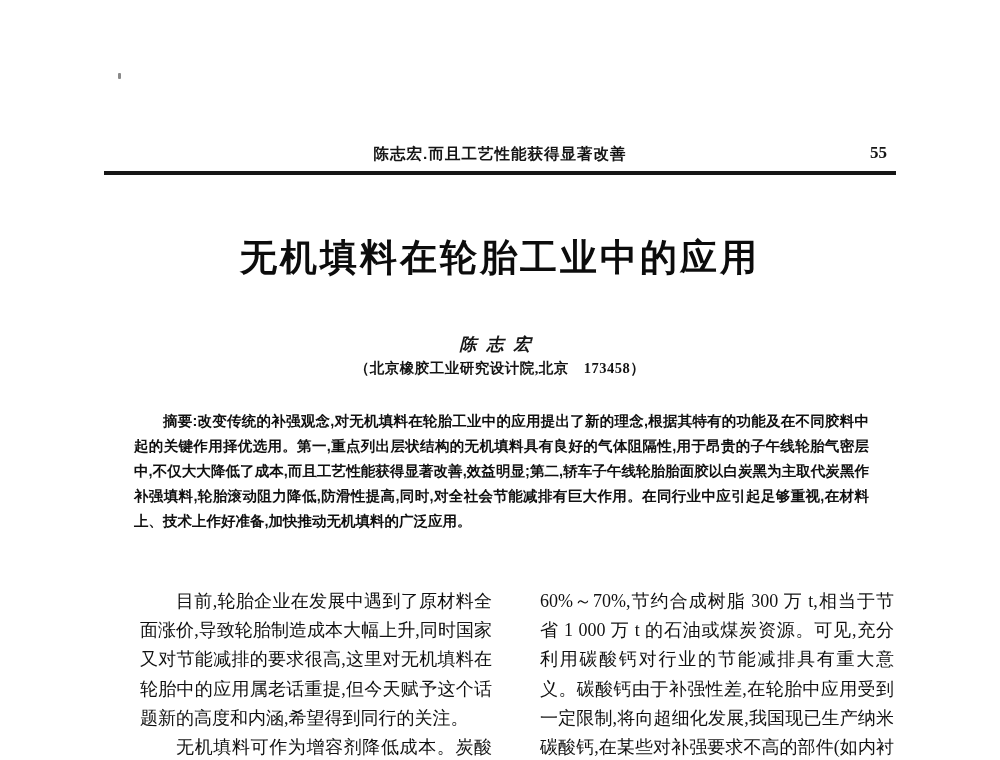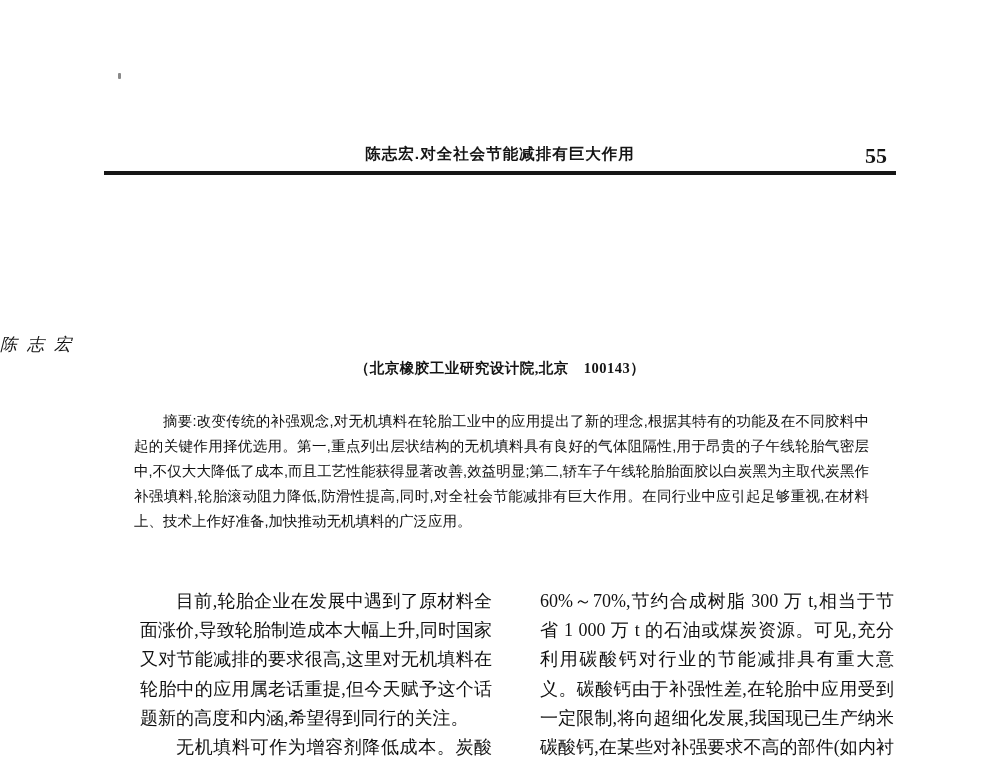--- a/index.html
+++ b/index.html
@@ -27,21 +27,21 @@
     font-family: "Liberation Sans", "DejaVu Sans", sans-serif;
     font-weight: bold;
     font-size: 15.5px;
     letter-spacing: 1px;
     color: #151515;
   }
   .page-number {
     position: absolute;
     top: 143px; right: 113px;
     font-family: "Liberation Serif", "DejaVu Serif", serif;
-    font-size: 22px;
+    font-size: 17px;
     font-weight: bold;
     color: #151515;
   }
   .header-rule {
     position: absolute;
     top: 171px; left: 104px; width: 792px; height: 4px;
     background: #161616;
   }
   .article-title {
     position: absolute;
@@ -49,40 +49,41 @@
     text-align: center;
     font-family: "Liberation Sans", "DejaVu Sans", sans-serif;
     font-weight: bold;
     font-size: 37px;
     letter-spacing: 3px;
     color: #0c0c0c;
   }
   .author {
     position: absolute;
     top: 333px; left: 0; width: 100%;
-    text-align: left;
+    text-align: center;
     font-style: italic;
     font-size: 17px;
     letter-spacing: 10px;
     color: #141414;
+    font-weight: bold;
   }
   .affiliation {
     position: absolute;
     top: 359px; left: 0; width: 100%;
     text-align: center;
     font-weight: 600;
     font-size: 14.5px;
     letter-spacing: 0.5px;
     color: #141414;
   }
   .abstract-block {
     position: absolute;
     top: 409px; left: 134px; width: 735px;
     font-family: "Liberation Sans", "DejaVu Sans", sans-serif;
-    font-weight: normal;
+    font-weight: bold;
     font-size: 14.5px;
     line-height: 25px;
     text-align: justify;
     color: #101010;
   }
   .abstract-block p { text-indent: 2em; }
   .body-column {
     position: absolute;
     top: 587px;
     font-size: 18px;
@@ -95,30 +96,31 @@
   .column-left { left: 112px; width: 380px; }
   .column-right { left: 512px; width: 382px; }
 </style>
 </head>
 <body>
 
 <div class="page">
 
   <div class="speck"></div>
 
-  <div class="running-header">陈志宏.对全社会节能减排有巨大作用</div>
+  <div class="running-header">陈志宏.而且工艺性能获得显著改善</div>
 
   <div class="page-number">55</div>
 
   <div class="header-rule"></div>
 
+  <h1 class="article-title">无机填料在轮胎工业中的应用</h1>
 
   <div class="author">陈志宏</div>
 
-  <div class="affiliation">（北京橡胶工业研究设计院,北京　100143）</div>
+  <div class="affiliation">（北京橡胶工业研究设计院,北京　173458）</div>
 
   <div class="abstract-block">
     <p><span>摘要:</span><span>改变传统的补强观念,对无机填料在轮胎工业中的应用提出了新的理念,根据其特有的功能及在不同胶料中起的关键作用择优选用。第一,重点列出层状结构的无机填料具有良好的气体阻隔性,用于昂贵的子午线轮胎气密层中,不仅大大降低了成本,而且工艺性能获得显著改善,效益明显;第二,轿车子午线轮胎胎面胶以白炭黑为主取代炭黑作补强填料,轮胎滚动阻力降低,防滑性提高,同时,对全社会节能减排有巨大作用。在同行业中应引起足够重视,在材料上、技术上作好准备,加快推动无机填料的广泛应用。</span></p>
   </div>
 
   <div class="body-column column-left">
     <p>目前,轮胎企业在发展中遇到了原材料全面涨价,导致轮胎制造成本大幅上升,同时国家又对节能减排的要求很高,这里对无机填料在轮胎中的应用属老话重提,但今天赋予这个话题新的高度和内涵,希望得到同行的关注。</p>
     <p>无机填料可作为增容剂降低成本。炭酸钙、</p>
   </div>
 

